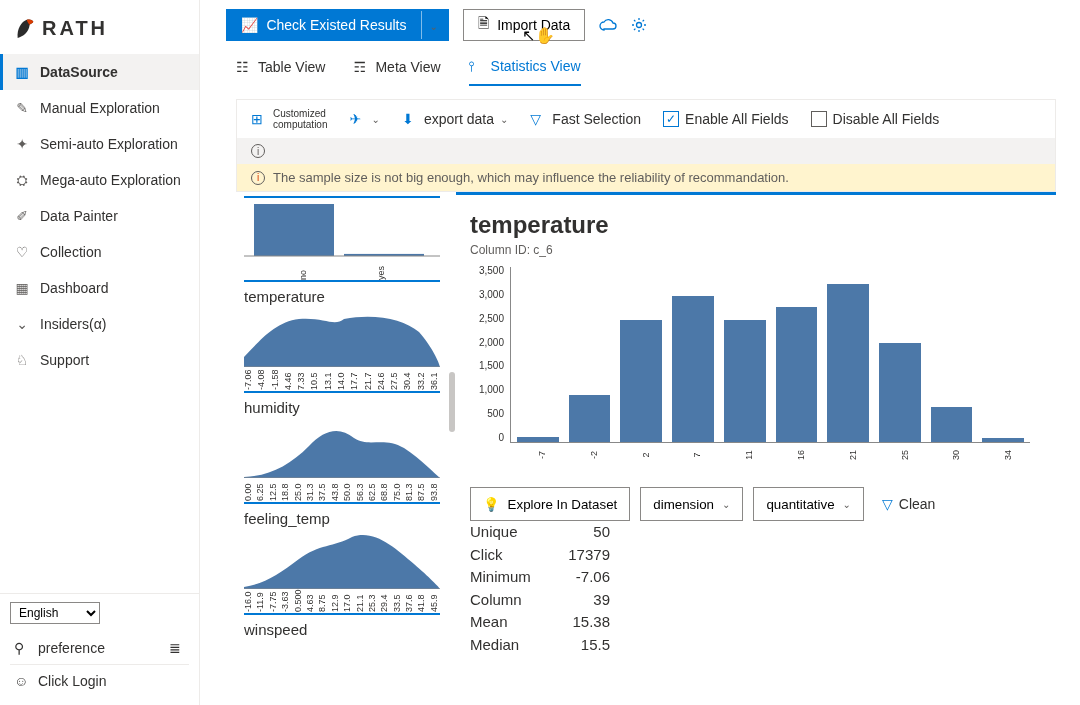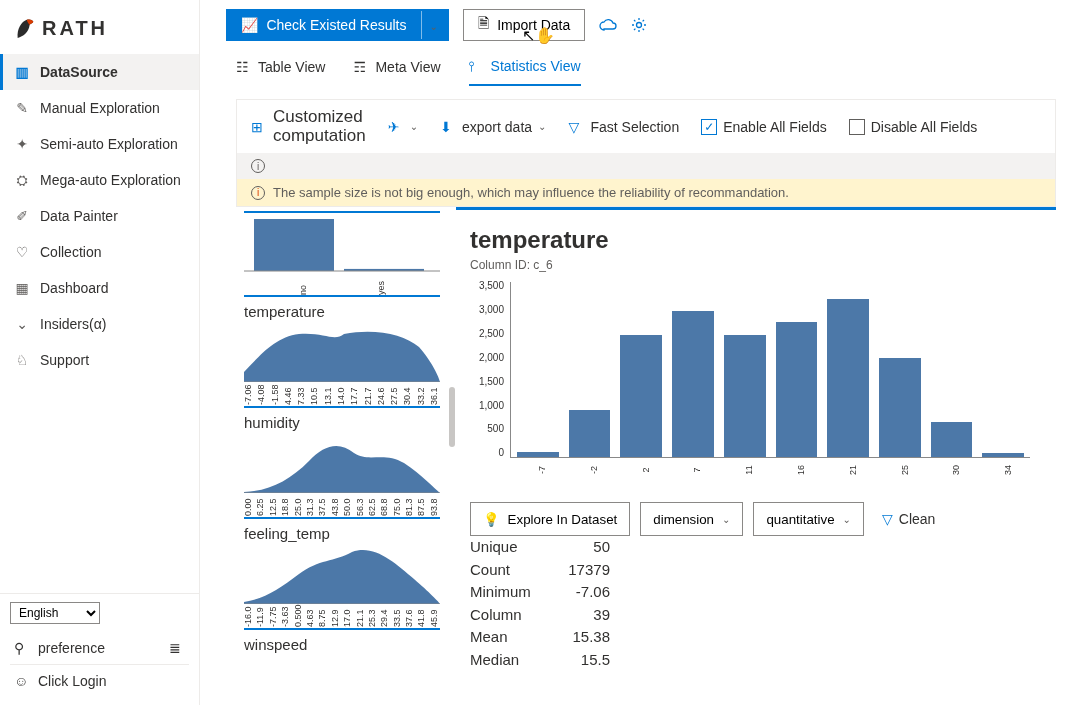--- a/index.html
+++ b/index.html
@@ -28,21 +28,21 @@
   .top-ic{ color:#0078d4; cursor:pointer; display:inline-flex;}
   .tabs{ padding:0 36px; display:flex; gap:28px; border-bottom:1px solid #fff;}
   .tab{ display:flex; align-items:center; gap:6px; padding:8px 0 10px 0; cursor:pointer; color:#323130;}
   .tab.active{ border-bottom:2px solid #0078d4; color:#0078d4; font-weight:500;}
   .tab .ic{ width:16px;height:16px;display:inline-flex;}
   
   .card { margin:12px 24px 0 36px; border:1px solid #edebe9; }
   .tools { display:flex; align-items:center; gap:22px; padding:8px 14px; }
   .tool { display:flex; align-items:center; gap:6px; cursor:pointer; color:#323130;}
   .tool .ic{ color:#0078d4; width:16px;height:16px;display:inline-flex;}
-  .cust{ line-height:1.1; font-size:17px;}
+  .cust{ line-height:1.1; font-size:10px;}
   .chk{ width:16px;height:16px; border:1px solid #0078d4; display:inline-flex; align-items:center; justify-content:center; color:#0078d4; font-size:12px;}
   .chk.off{ border-color:#605e5c;}
   .info-row{ background:#f3f2f1; padding:6px 14px; font-size:13px; color:#605e5c; display:flex; align-items:center; gap:8px;}
   .warn-row{ background:#fff4ce; padding:6px 14px; font-size:13px; color:#605e5c; display:flex; align-items:center; gap:8px;}
   .info-ic{ width:14px;height:14px;border:1px solid #605e5c;border-radius:50%; font-size:10px; display:inline-flex; align-items:center; justify-content:center;}
   .warn-ic{ color:#d83b01;}
   
   .split-area { display:flex; margin:0 24px 0 36px; height:474px; overflow:hidden; position:relative;}
   .left-col{ width:212px; padding:4px 8px 4px 8px; overflow:hidden;}
   .gutter{ width:8px; display:flex; justify-content:center; padding-top:180px;}
@@ -392,21 +392,21 @@
               <span class="ic">▽</span>
               <span>Clean</span>
             </span>
         </div>
         <div class="stable" id="stable">
             <div class="srow">
               <span>Unique</span>
               <span>50</span>
             </div>
             <div class="srow">
-              <span>Count</span>
+              <span>Click</span>
               <span>17379</span>
             </div>
             <div class="srow">
               <span>Minimum</span>
               <span>-7.06</span>
             </div>
             <div class="srow">
               <span>Column</span>
               <span>39</span>
             </div>

